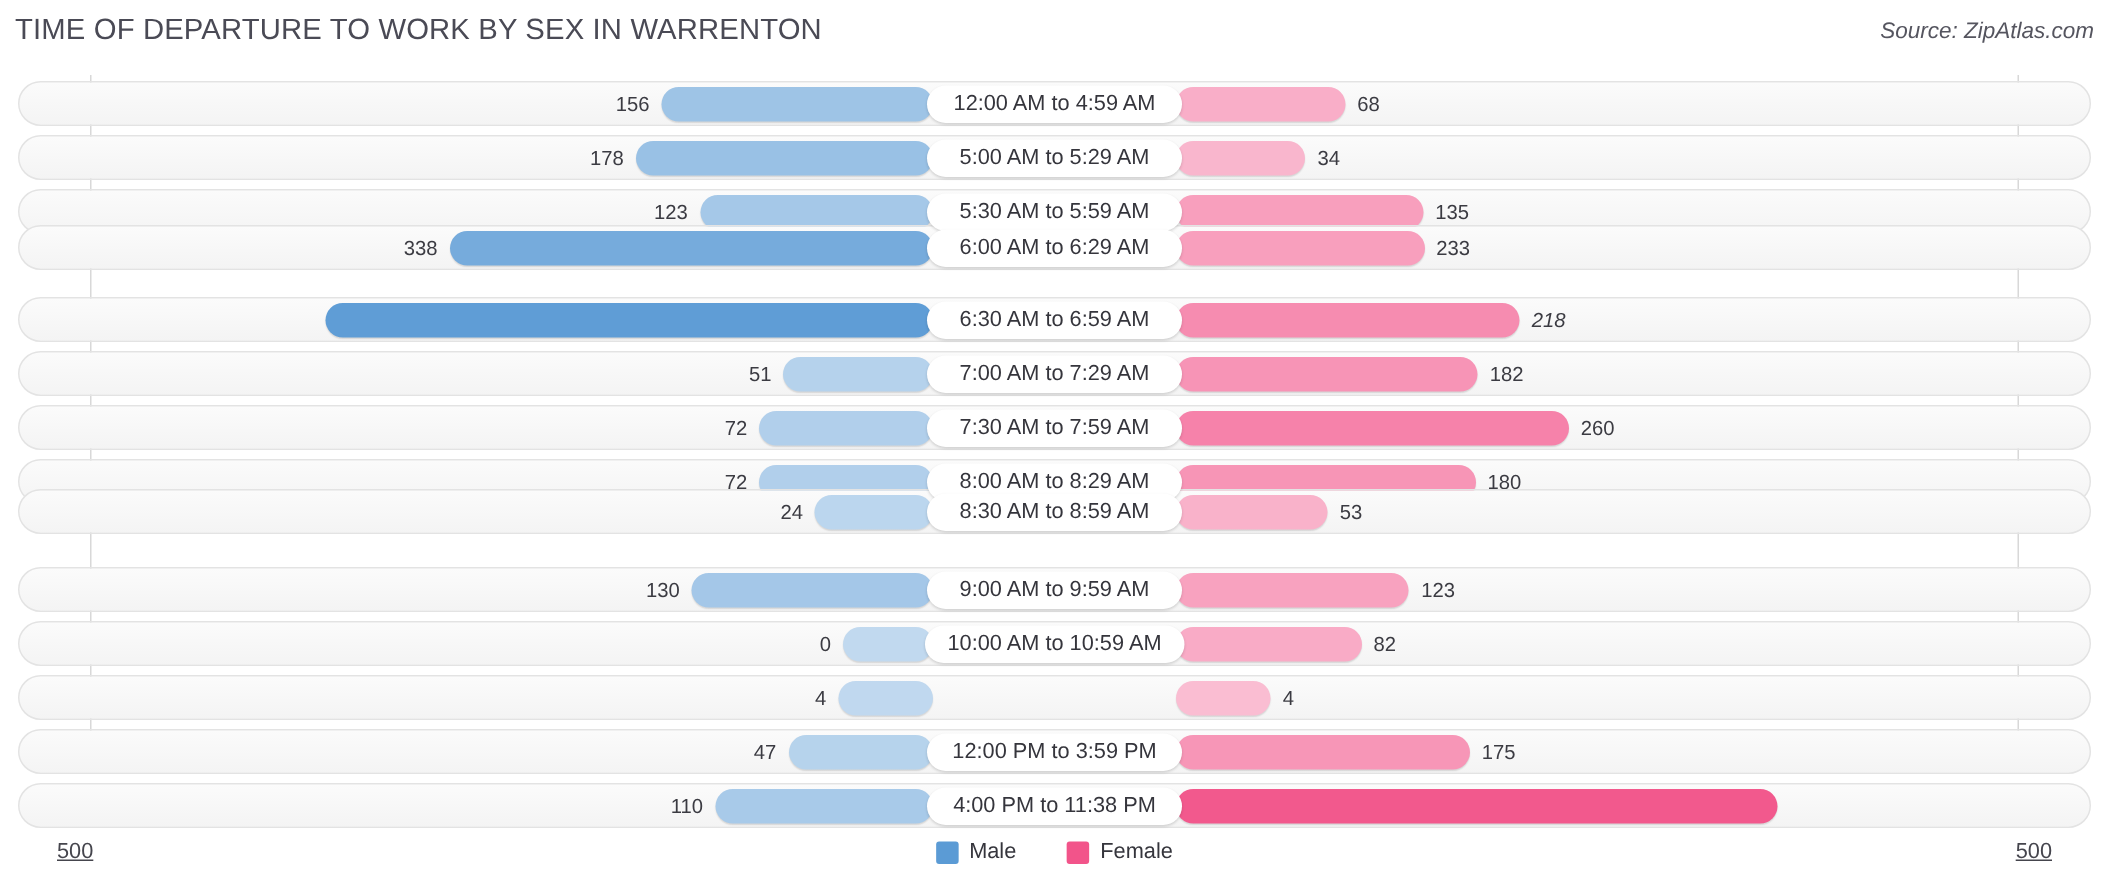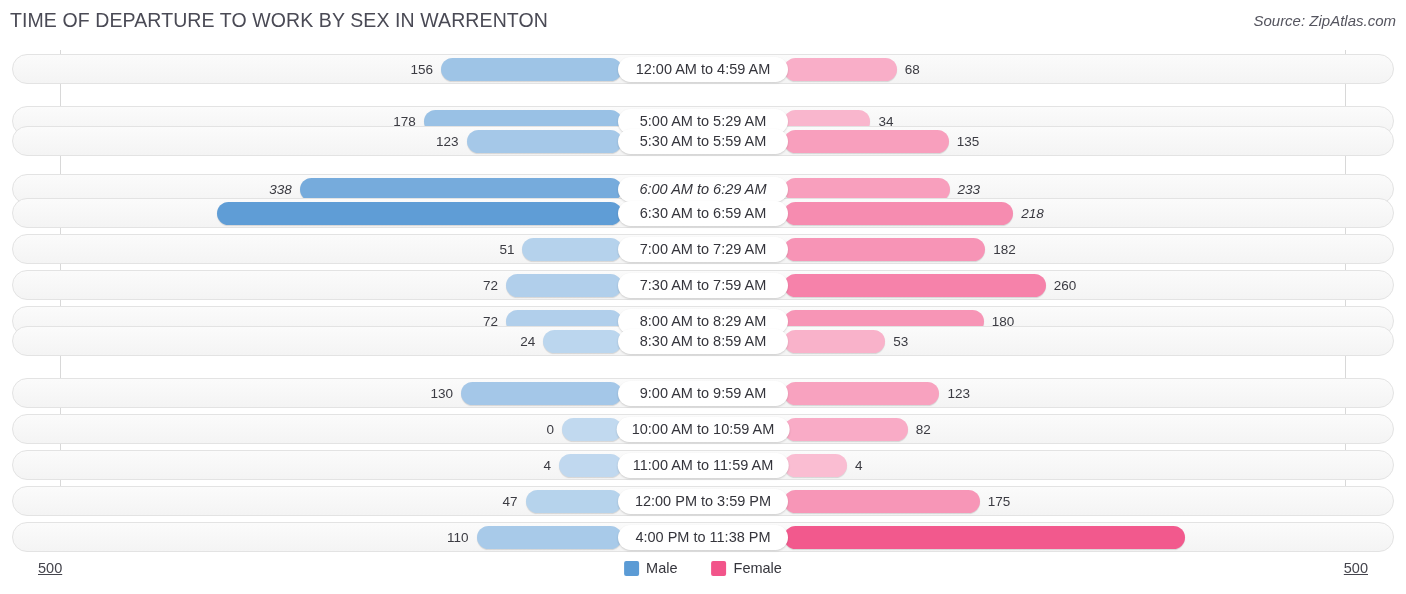--- a/index.html
+++ b/index.html
@@ -167,35 +167,35 @@
 <div class="plot" id="plot">
   <div class="axis-line left"></div>
   <div class="axis-line right"></div>
 <div class="row" style="top: 4px;">
       <div class="bar male" style="width: 181.056px; background: rgb(158, 196, 230);"></div>
       <div class="bar female" style="width: 112.768px; background: rgb(249, 174, 200);"></div>
       <div class="bar-val" style="right: calc(50% + 270.056px);">156</div>
       <div class="bar-val" style="left: calc(50% + 201.768px);">68</div>
       <div class="center-pill">12:00 AM to 4:59 AM</div>
     </div>
-    <div class="row" style="top: 40px; margin-top: 16px;">
+    <div class="row" style="top: 40px;">
       <div class="bar male" style="width: 198.128px; background: rgb(153, 193, 229);"></div>
       <div class="bar female" style="width: 86.384px; background: rgb(249, 182, 205);"></div>
       <div class="bar-val" style="right: calc(50% + 287.128px);">178</div>
       <div class="bar-val" style="left: calc(50% + 175.384px);">34</div>
       <div class="center-pill">5:00 AM to 5:29 AM</div>
     </div>
     <div class="row" style="top: 76px;">
       <div class="bar male" style="width: 155.448px; background: rgb(165, 200, 232);"></div>
       <div class="bar female" style="width: 164.76px; background: rgb(248, 159, 189);"></div>
       <div class="bar-val" style="right: calc(50% + 244.448px);">123</div>
       <div class="bar-val" style="left: calc(50% + 253.76px);">135</div>
       <div class="center-pill">5:30 AM to 5:59 AM</div>
     </div>
-    <div class="row" style="top: 124px; font-style: italic;">
+    <div class="row" style="top: 100px;">
       <div class="bar male" style="width: 322.288px; background: rgb(118, 171, 220);"></div>
       <div class="bar female" style="width: 165.536px; background: rgb(248, 159, 189);"></div>
       <div class="bar-val" style="right: calc(50% + 411.288px);">338</div>
       <div class="bar-val" style="left: calc(50% + 254.536px);">233</div>
       <div class="center-pill">6:00 AM to 6:29 AM</div>
     </div>
     <div class="row" style="top: 148px;">
       <div class="bar male" style="width: 404.544px; background: rgb(95, 157, 214);"></div>
       <div class="bar female" style="width: 229.168px; background: rgb(246, 140, 176);"></div>
       <div class="bar-val inside" style="right: auto; left: calc(50% - 475.544px);">444</div>
@@ -242,21 +242,20 @@
       <div class="bar female" style="width: 123.632px; background: rgb(249, 171, 198);"></div>
       <div class="bar-val" style="right: calc(50% + 149px);">0</div>
       <div class="bar-val" style="left: calc(50% + 212.632px);">82</div>
       <div class="center-pill">10:00 AM to 10:59 AM</div>
     </div>
     <div class="row" style="top: 400px;">
       <div class="bar male" style="width: 63.104px; background: rgb(192, 216, 239);"></div>
       <div class="bar female" style="width: 63.104px; background: rgb(250, 189, 210);"></div>
       <div class="bar-val" style="right: calc(50% + 152.104px);">4</div>
       <div class="bar-val" style="left: calc(50% + 152.104px);">4</div>
-      <div class="center-pill">11:00 AM to 11:59 AM</div>
     </div>
     <div class="row" style="top: 436px;">
       <div class="bar male" style="width: 96.472px; background: rgb(182, 211, 236);"></div>
       <div class="bar female" style="width: 195.8px; background: rgb(247, 150, 183);"></div>
       <div class="bar-val" style="right: calc(50% + 185.472px);">47</div>
       <div class="bar-val" style="left: calc(50% + 284.8px);">175</div>
       <div class="center-pill">12:00 PM to 3:59 PM</div>
     </div>
     <div class="row" style="top: 472px;">
       <div class="bar male" style="width: 145.36px; background: rgb(168, 202, 233);"></div>

